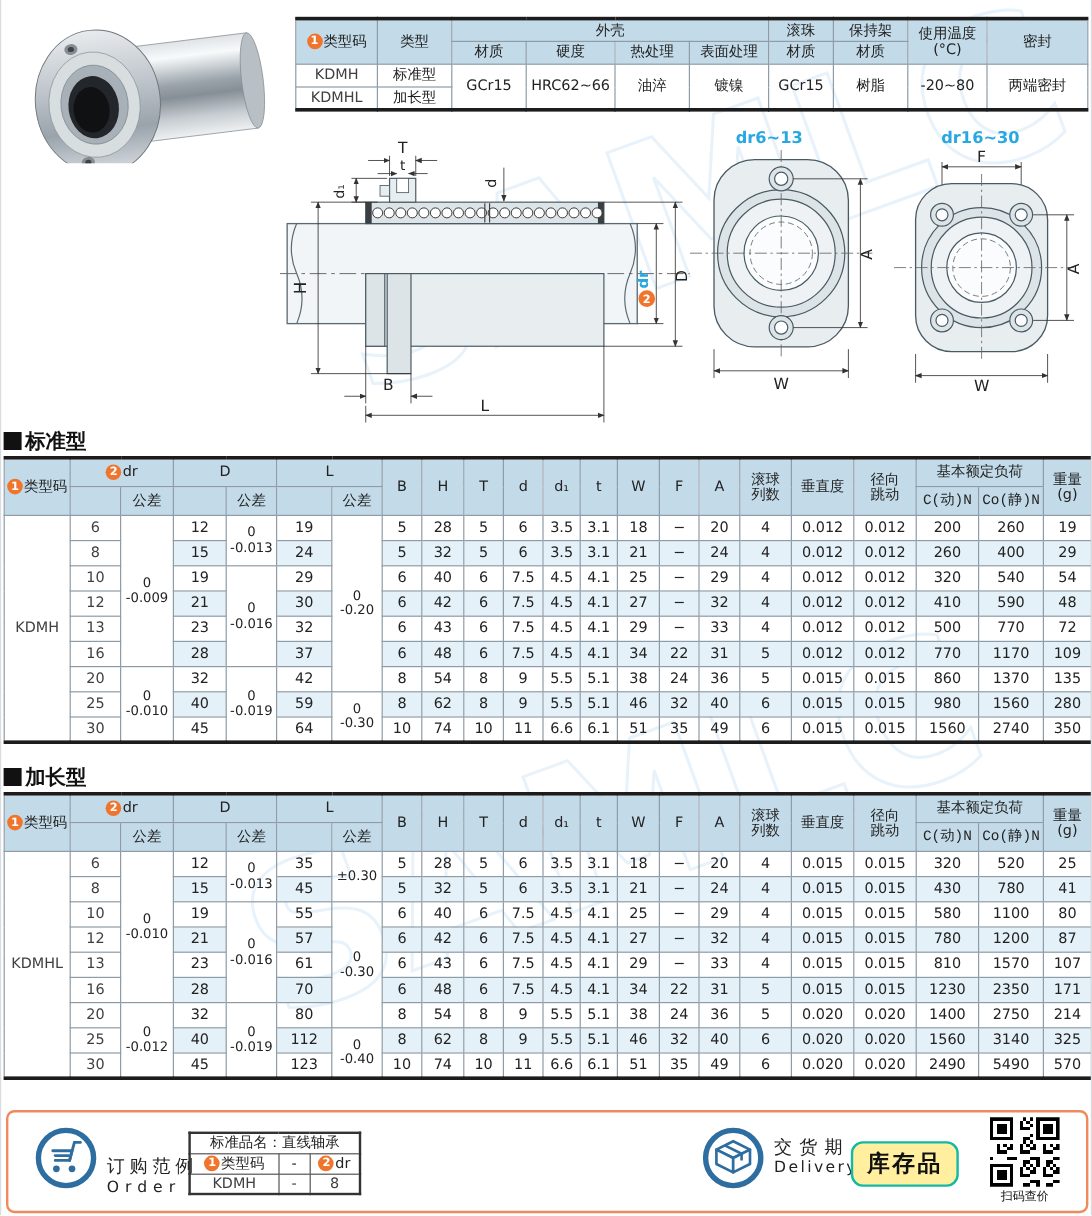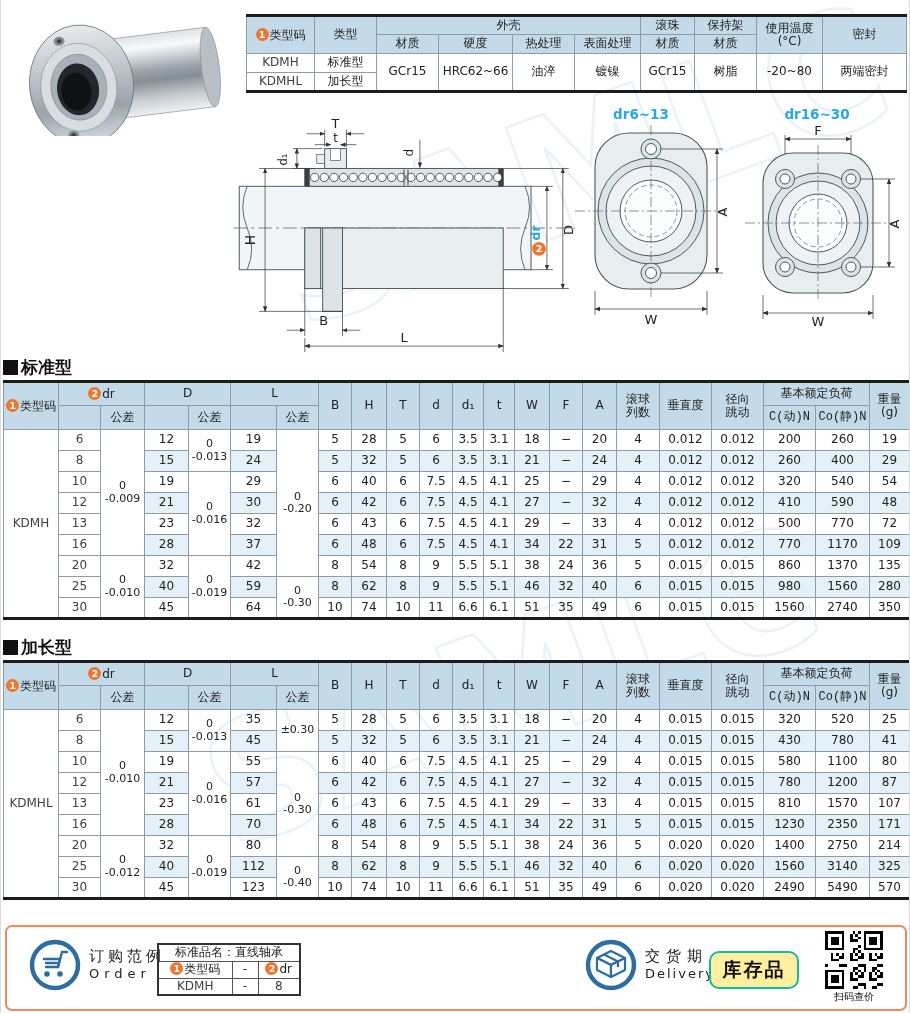--- a/index.html
+++ b/index.html
@@ -841,21 +841,21 @@
     <svg class="abs" style="left:22px;top:12px" width="52" height="52" viewBox="0 0 52 52">
       <circle cx="26" cy="26" r="23" fill="#fff" stroke="#2d6da0" stroke-width="4.5"></circle>
       <g stroke="#2d6da0" stroke-width="2.4" fill="none" stroke-linecap="round">
         <path d="M38,13 h-5 l-4,15 h-12"></path>
         <path d="M15,20 h16 l-2,8"></path>
         <line x1="17" y1="24" x2="28" y2="24"></line>
       </g>
       <circle cx="18" cy="35" r="2.8" fill="#2d6da0"></circle>
       <circle cx="31" cy="35" r="2.8" fill="#2d6da0"></circle>
     </svg>
-    <div class="abs" style="left:82px;top:20px">
+    <div class="abs" style="left:82px;top:36px">
       <div class="ft-cn">订购范例</div>
       <div class="ft-en">Order</div>
     </div>
     <table class="grid order abs" style="left:150px;top:16px;width:142px">
       <colgroup>
           <col style="width:74px">
           <col style="width:26px">
           <col style="width:42px">
         </colgroup>
       <tbody>

